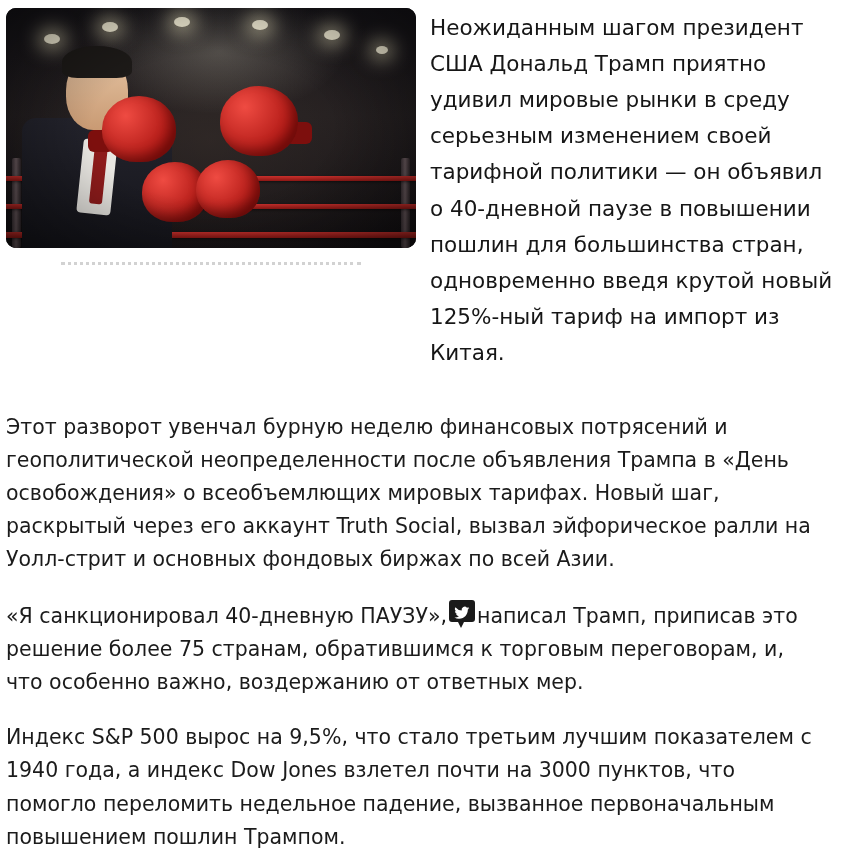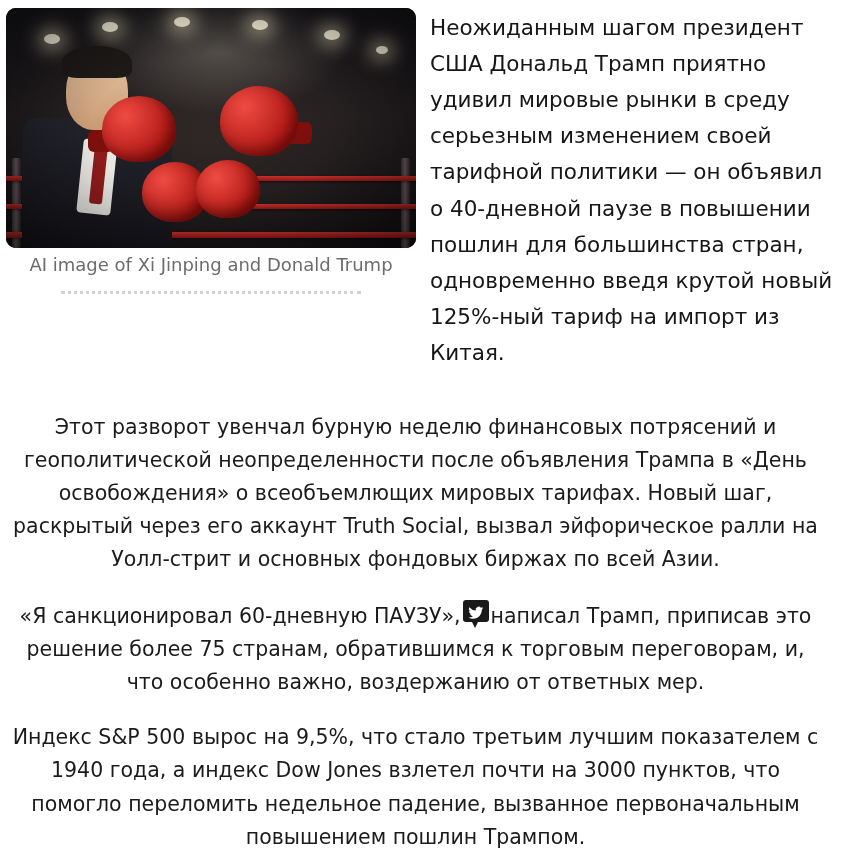--- a/index.html
+++ b/index.html
@@ -170,21 +170,20 @@
     margin-top: 2px;
   }
   .body-block {
     margin-top: 18px;
   }
   .para {
     font-size: 20.5px;
     line-height: 1.62;
     color: #1b1b1b;
     margin: 0 14px 22px 0;
-    text-align: center;
   }
   .para:last-child { margin-bottom: 0; }
   .para-with-icon {
     position: relative;
   }
   .twitter-badge {
     display: inline-block;
     vertical-align: -6px;
     width: 26px;
     height: 30px;
@@ -233,34 +232,33 @@
 
         <div class="cuff c1"></div>
         <div class="cuff c2"></div>
         <div class="glove g1"></div>
         <div class="glove g2"></div>
         <div class="glove g3"></div>
         <div class="glove g4"></div>
 
         <div class="vignette"></div>
       </div>
-      <figcaption class="figcaption">AI image of Xi Jinping and Donald Trump</figcaption>
       <div class="dotted-rule"></div>
     </figure>
 
     <p class="lead">Неожиданным шагом президент США Дональд Трамп приятно удивил мировые рынки в среду серьезным изменением своей тарифной политики — он объявил о 40-дневной паузе в повышении пошлин для большинства стран, одновременно введя крутой новый 125%-ный тариф на импорт из Китая.</p>
 
   </div>
 
   <div class="body-block">
 
     <p class="para">Этот разворот увенчал бурную неделю финансовых потрясений и геополитической неопределенности после объявления Трампа в «День освобождения» о всеобъемлющих мировых тарифах. Новый шаг, раскрытый через его аккаунт Truth Social, вызвал эйфорическое ралли на Уолл-стрит и основных фондовых биржах по всей Азии.</p>
 
     <p class="para para-with-icon">
-      <span>«Я санкционировал 60-дневную ПАУЗУ»,</span><span class="twitter-badge"><svg width="26" height="30" viewBox="0 0 26 30" xmlns="http://www.w3.org/2000/svg">
+      <span>«Я санкционировал 40-дневную ПАУЗУ»,</span><span class="twitter-badge"><svg width="26" height="30" viewBox="0 0 26 30" xmlns="http://www.w3.org/2000/svg">
             <path d="M3 1 h20 a3 3 0 0 1 3 3 v16 a3 3 0 0 1 -3 3 h-8 l-3 6 -3 -6 h-6 a3 3 0 0 1 -3 -3 v-16 a3 3 0 0 1 3 -3 z" fill="#1a1a1a"></path>
             <path d="M20.3 9.1c-.55.25-1.14.41-1.76.49.63-.38 1.12-.98 1.35-1.7-.59.35-1.25.61-1.95.75a3.07 3.07 0 0 0-5.23 2.8 8.72 8.72 0 0 1-6.33-3.21 3.07 3.07 0 0 0 .95 4.1c-.5-.02-.97-.16-1.39-.38v.04c0 1.49 1.06 2.73 2.47 3.01-.26.07-.53.11-.81.11-.2 0-.39-.02-.58-.06a3.08 3.08 0 0 0 2.87 2.13 6.17 6.17 0 0 1-3.81 1.31c-.25 0-.49-.01-.73-.04a8.7 8.7 0 0 0 4.71 1.38c5.65 0 8.74-4.68 8.74-8.74l-.01-.4c.6-.43 1.12-.97 1.53-1.59z" fill="#ffffff"></path>
           </svg></span><span>написал Трамп, приписав это решение более 75 странам, обратившимся к торговым переговорам, и, что особенно важно, воздержанию от ответных мер.</span>
     </p>
 
     <p class="para">Индекс S&amp;P 500 вырос на 9,5%, что стало третьим лучшим показателем с 1940 года, а индекс Dow Jones взлетел почти на 3000 пунктов, что помогло переломить недельное падение, вызванное первоначальным повышением пошлин Трампом.</p>
 
   </div>
 </div>
 

